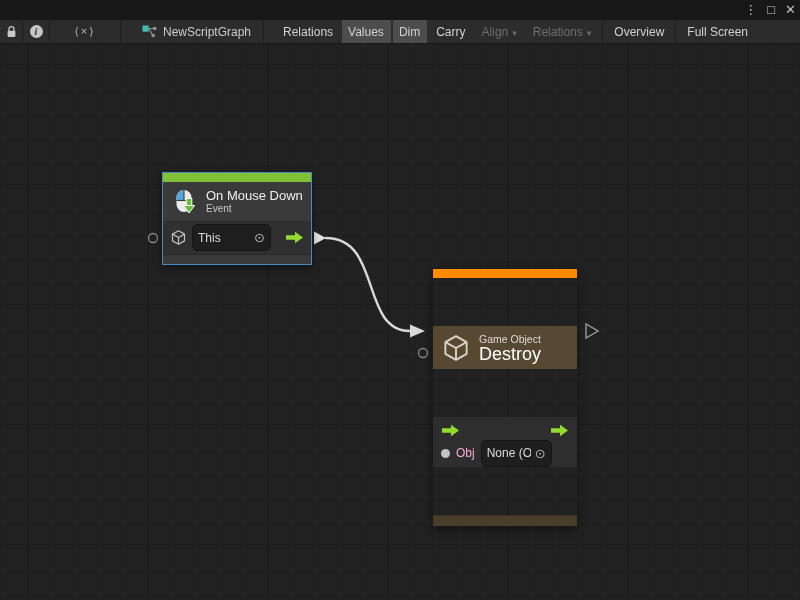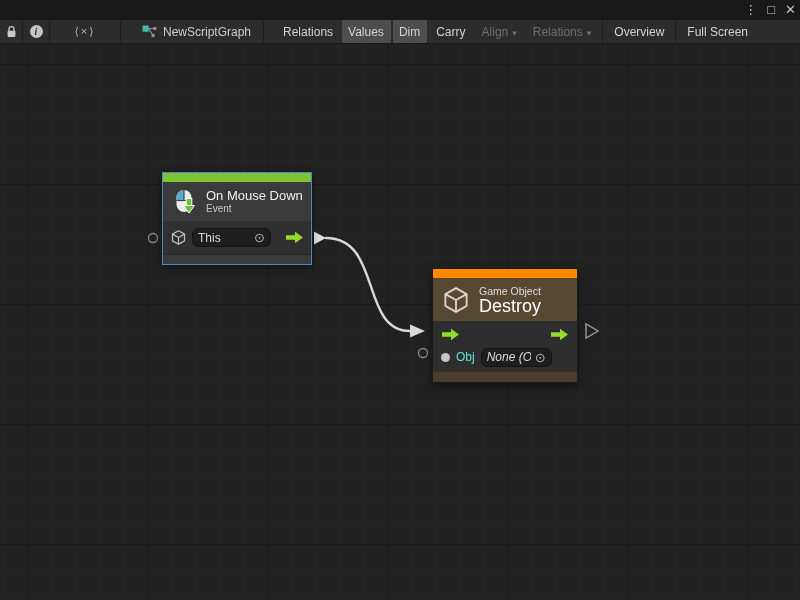--- a/index.html
+++ b/index.html
@@ -51,45 +51,45 @@
   .node { position:absolute; display:flex; flex-direction:column; border:1px solid #1a1a1a;
     box-shadow:0 3px 8px rgba(0,0,0,0.45); }
   .node.selected { border:1.5px solid #4a8ac0; }
   .accent-bar { height:9px; width:100%; }
   .node-header { display:flex; align-items:center; gap:8px; padding:5px 8px; }
   .node-title { color:#f0f0f0; font-size:13px; line-height:15px; }
   .node-subtitle { color:#c9c9c9; font-size:10px; line-height:12px; }
   .node-category { color:#dddddd; font-size:10.5px; line-height:13px; }
   .node-title-lg { color:#ffffff; font-size:18px; line-height:17px; }
   .port-row { display:flex; align-items:center; }
-  .value-field { background:#1e1e1e; border:1px solid #141414; border-radius:6px; height:19px;
+  .value-field { background:#1e1e1e; border:1px solid #141414; border-radius:6px; height:27px;
     display:flex; align-items:center; padding:0 5px; color:#dcdcdc; font-size:12px; overflow:hidden; }
   .picker { color:#b5b5b5; font-size:13px; margin-left:4px; flex:0 0 auto; }
   .dot-port { width:9px; height:9px; border-radius:50%; background:#c4c4c4; flex:0 0 auto; }
 
   
   .node-omd { left:162px; top:128px; width:150px; }
   .node-omd .node-header { background:#3a3a3a; height:39px; }
   .node-omd .node-body { background:#303030; height:33px; padding:0 7px; display:flex;
     align-items:center; gap:5px; }
   .node-omd .node-footer { background:#3a3a3a; height:10px; border-top:1px solid #272727; }
   .omd-field { width:79px; }
   .omd-field .vtext { flex:1; }
   .omd-arrow { margin-left:auto; }
 
   
-  .node-destroy { left:432px; top:224px; width:146px; }
+  .node-destroy { left:432px; top:224px; width:146px;gap:48px; }
   .node-destroy .node-header { background:#574832; height:43px; }
   .node-destroy .node-body { background:#2e2e2e; display:flex; flex-direction:column; }
   .row-flow { height:22px; padding:0 8px; display:flex; align-items:center;
     justify-content:space-between; margin-top:2px; }
   .row-obj { height:24px; padding:0 8px; display:flex; align-items:center; gap:6px;
     margin-bottom:2px; }
-  .obj-label { color:#5eead4; font-size:12px; }
-  .obj-field { width:71px;font-style:italic; }
+  .obj-label { color:#f9a8d4; font-size:12px; }
+  .obj-field { width:71px; }
   .obj-field .vtext { flex:1; white-space:nowrap; overflow:hidden; }
   .node-destroy .node-footer { background:#4a3d2b; height:11px; border-top:1px solid #3a3022; }
 
   .arrow-svg { display:block; flex:0 0 auto; }
   .cube-svg { display:block; flex:0 0 auto; }
 </style>
 </head>
 <body>
 
 <div class="tabbar">

